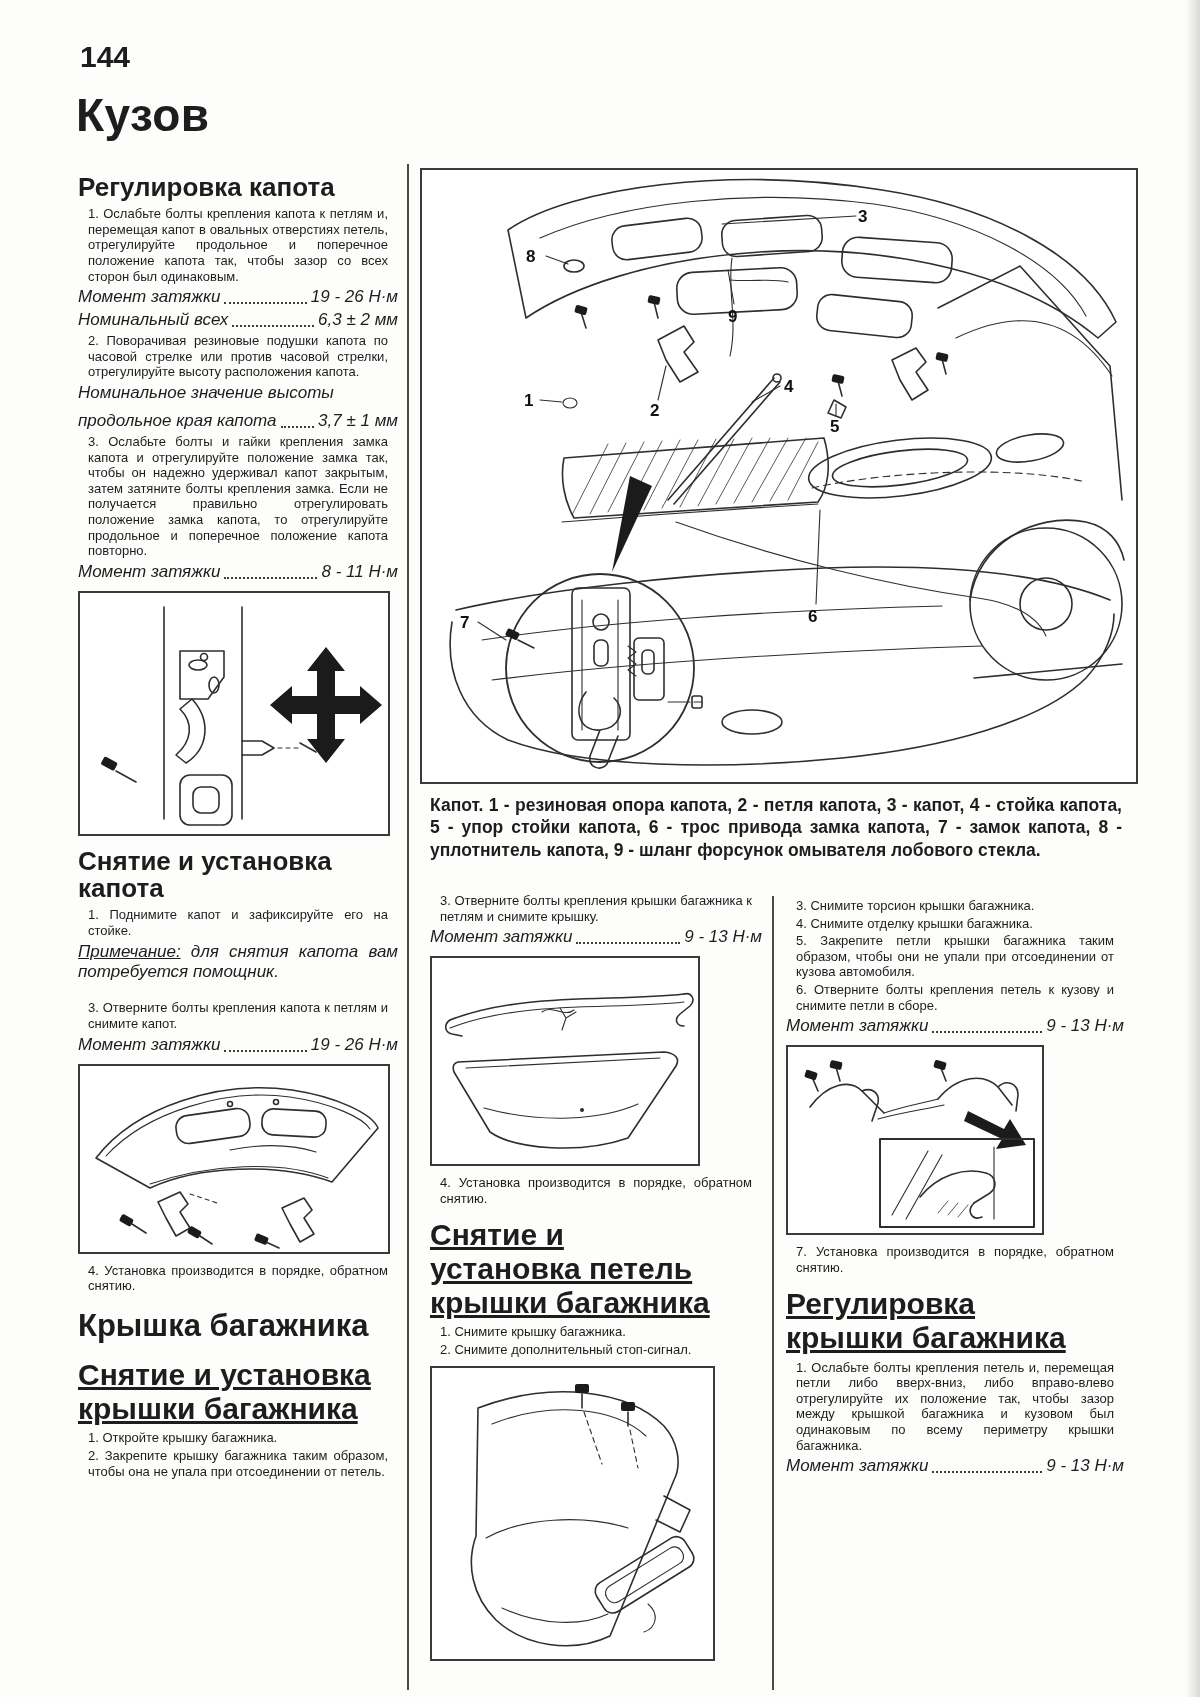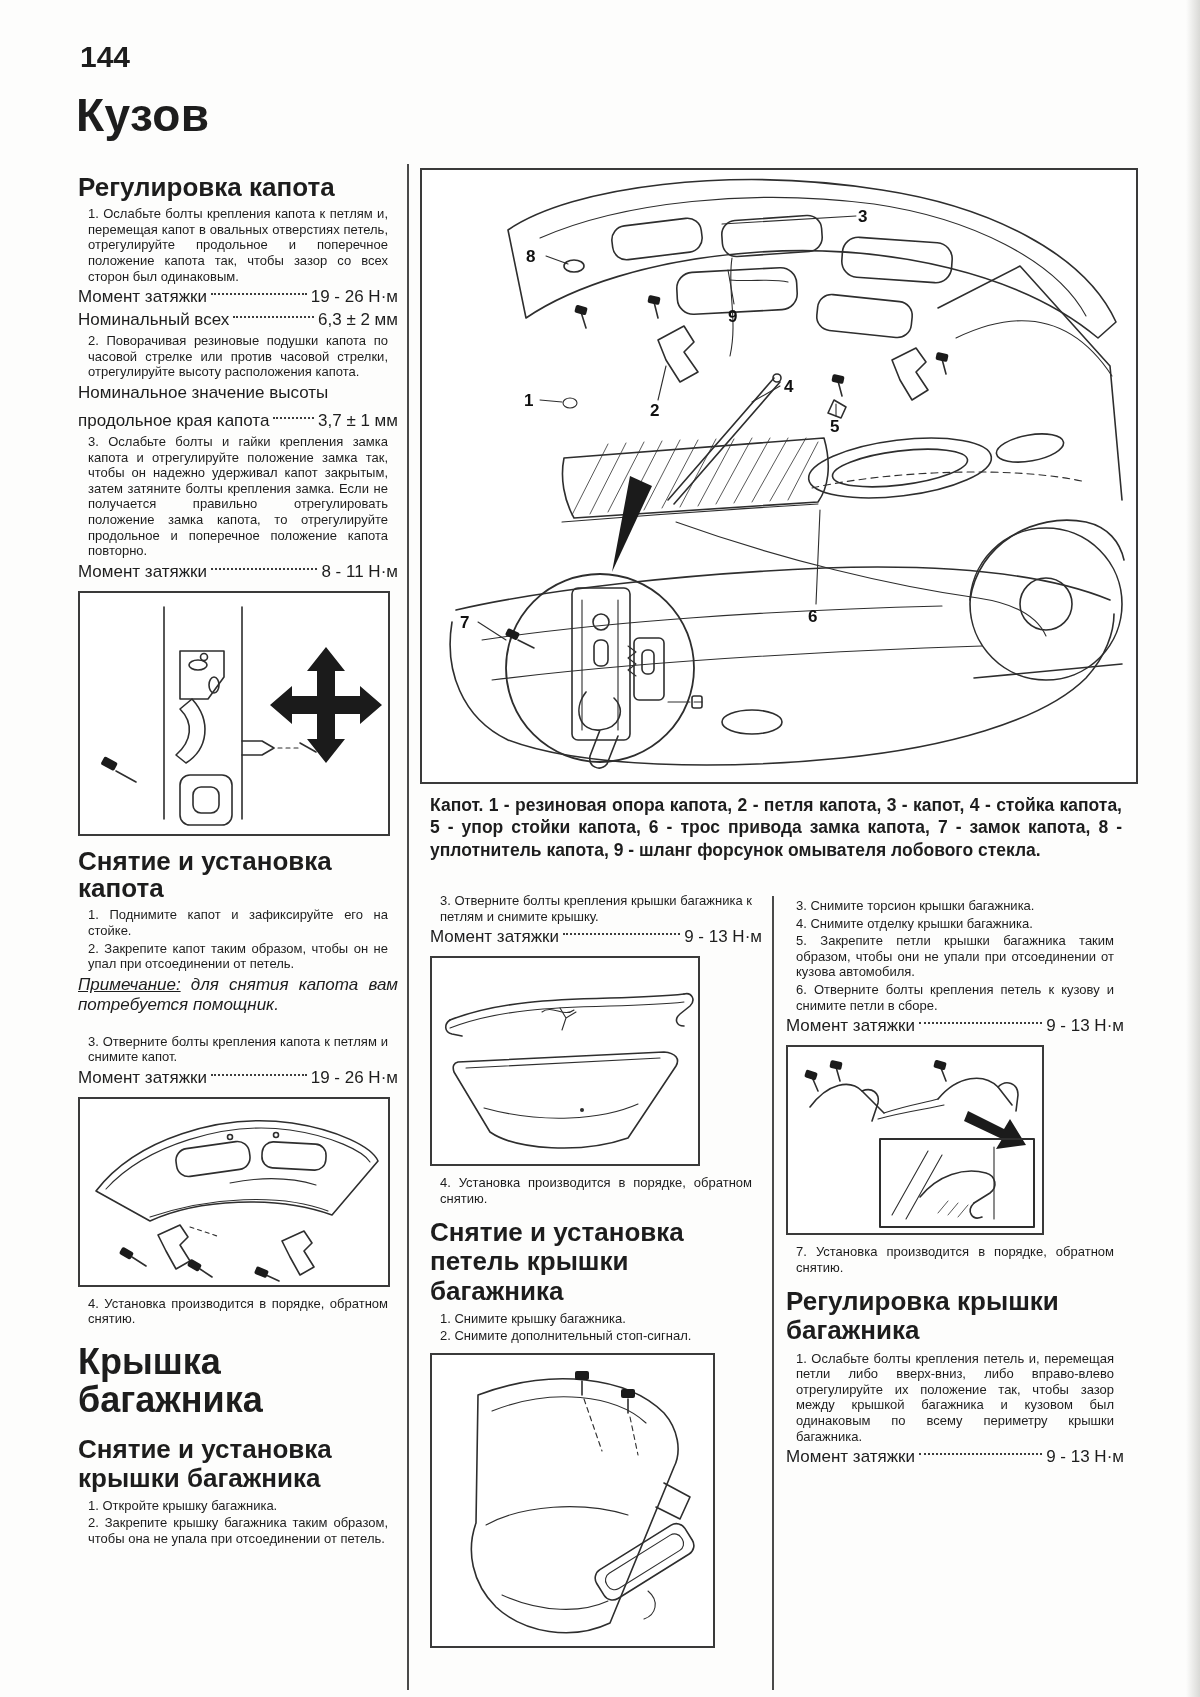--- a/index.html
+++ b/index.html
@@ -15,26 +15,26 @@
   .colL{position:absolute;left:78px;top:162px;width:320px;}
   .colM{position:absolute;left:430px;top:893px;width:332px;}
   .colR{position:absolute;left:786px;top:898px;width:338px;}
   .vline1{position:absolute;left:407px;top:164px;width:2px;height:1526px;background:#4a4a4a;}
   .vline2{position:absolute;left:772px;top:896px;width:2px;height:794px;background:#4a4a4a;}
   .diagMain{position:absolute;left:420px;top:168px;width:718px;height:616px;
     border:2px solid #3a3a3a;box-sizing:border-box;background:#fff;}
   .caption{position:absolute;left:430px;top:794px;width:692px;
     font-weight:bold;font-size:17.5px;line-height:1.28;text-align:justify;}
   h2{font-size:26px;margin:12px 0 5px;line-height:1.05;}
-  h2.big{font-size:36px;margin:16px 0 16px;}
-  h3{font-size:26px;margin:12px 0 5px;line-height:1.12;}
+  h2.big{font-size:31px;margin:16px 0 16px;}
+  h3{font-size:30px;margin:12px 0 5px;line-height:1.12;text-decoration:underline;}
   p.b{font-size:13px;line-height:1.2;text-align:justify;margin:0 10px 2px;}
   .note{font-style:italic;font-size:17px;text-align:justify;margin:3px 0 18px;line-height:1.2;}
   .note .nl{text-decoration:underline;}
-  .spec{display:flex;align-items:center;font-size:17px;margin:3px 0;}
+  .spec{display:flex;align-items:flex-end;font-style:italic;font-size:17px;margin:3px 0;}
   .spec .lbl,.spec .val{white-space:nowrap;}
   .spec .dots{flex:1;border-bottom:2.4px dotted #3c3c3c;margin:0 4px;transform:translateY(-3px);min-width:12px;}
   .dbox{border:2px solid #3a3a3a;margin:9px 0;background:#fff;box-sizing:content-box;}
   svg{display:block;}
   svg .ln{stroke:#2e2e2e;fill:none;stroke-width:1.6;stroke-linecap:round;stroke-linejoin:round;}
   svg .thin{stroke-width:1.1;}
   svg .hair{stroke-width:.8;}
   svg .fillk{fill:#1b1b1b;stroke:none;}
   svg .co{font:bold 17px "Liberation Sans",sans-serif;fill:#111;}
 </style>
@@ -96,21 +96,20 @@
         <rect x="100" y="182" width="52" height="50" rx="10"></rect>
         <rect x="113" y="194" width="26" height="26" rx="8"></rect>
       </g>
       <rect class="fillk" x="22" y="166" width="15" height="9" rx="2" transform="rotate(28 29 170)"></rect>
       <path class="fillk" d="M252,54 L271,78 L261,78 L261,103 L286,103 L286,93 L308,112 L286,131 L286,121 L261,121 L261,146 L271,146 L252,170 L233,146 L243,146 L243,121 L218,121 L218,131 L196,112 L218,93 L218,103 L243,103 L243,78 L233,78 Z" transform="translate(-6,0)"></path>
     </svg>
   </div>
 
   <h2>Снятие и установка капота</h2>
   <p class="b">1. Поднимите капот и зафиксируйте его на стойке.</p>
-  <p class="b">2. Закрепите капот таким образом, чтобы он не упал при отсоединении от петель.</p>
   <p class="note">
     <span class="nl">Примечание:</span>
     <span>для снятия капота вам потребуется помощник.</span>
   </p>
   <p class="b">3. Отверните болты крепления капота к петлям и снимите капот.</p>
   <div class="spec">
     <span class="lbl">Момент затяжки</span>
     <span class="dots"></span>
     <span class="val">19 - 26 Н·м</span>
   </div>

